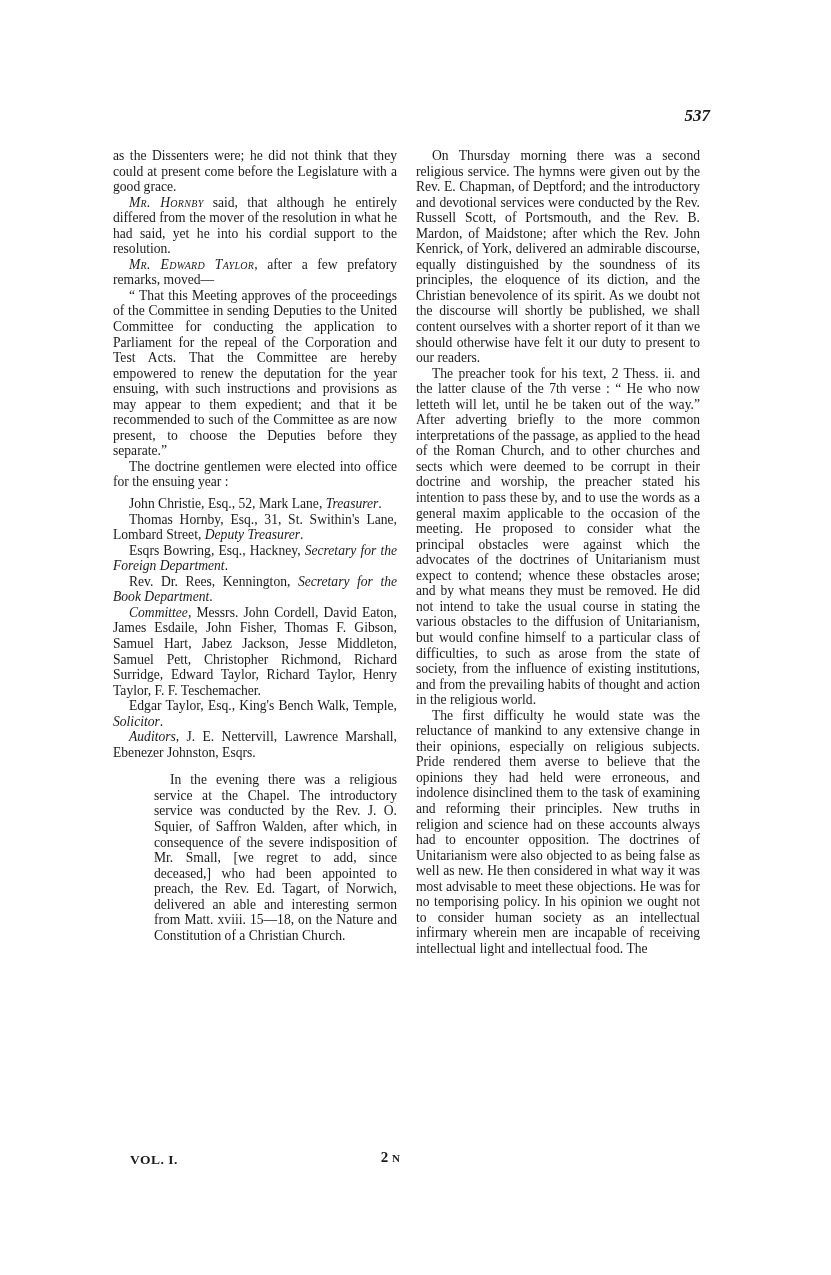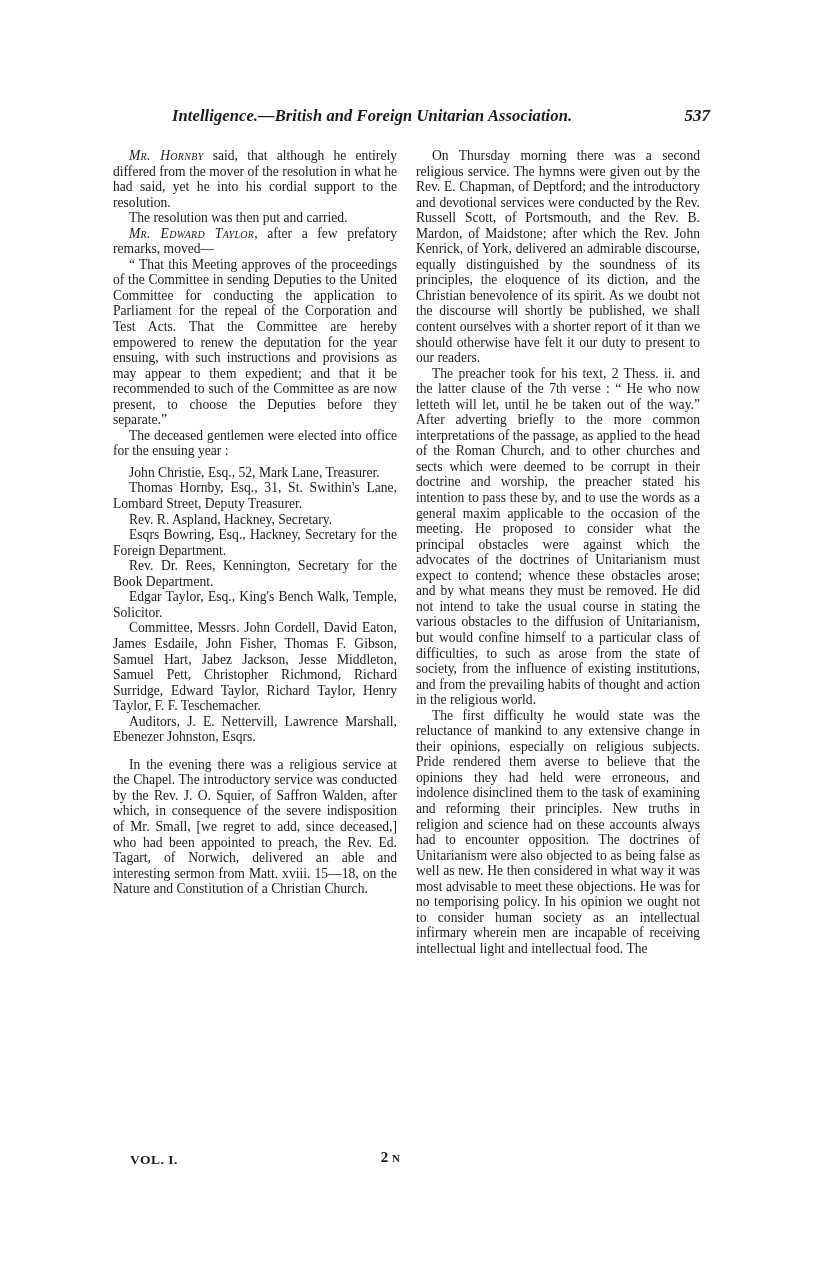--- a/index.html
+++ b/index.html
@@ -9,51 +9,49 @@
   .running-title { position: absolute; left: 2px; top: 0; font-style: italic; font-weight: bold;
                    font-size: 16.5px; letter-spacing: 0.1px; }
   .page-number { position: absolute; right: 0; top: 0; font-weight: bold; font-size: 17px; font-style: italic; }
   .col { position: absolute; top: 148px; width: 284px; font-size: 13.6px; line-height: 15.55px;
          text-align: justify; hyphens: manual; }
   .col-left { left: 113px; }
   .col-right { left: 416px; }
   p { margin: 0; text-indent: 16px; }
   p.noindent { text-indent: 0; }
   p.gap { margin-top: 6px; }
-  p.gap-big { margin-top: 12px; }
+  p.gap-big { margin-top: 12px; margin-left: 41px; }
   .sc { font-variant: small-caps; letter-spacing: 0.3px; font-style: italic; }
-  .it { }
+  .it { font-style: italic; }
   .footer { position: absolute; top: 1152px; left: 130px; width: 270px; font-size: 13.5px; font-weight: bold; }
   .footer .vol { position: absolute; left: 0; top: 0; font-variant: small-caps; letter-spacing: 0.5px; }
   .footer .sig { position: absolute; right: 0; top: -3px; font-size: 15px; }
   .footer .sig small { font-size: 11px; font-variant: small-caps; }
 </style>
 </head>
 <body>
 
 <div class="header">
-  <span class="running-title">Intelligence.—British and Foreign Unitarian Association.</span>
   <span class="page-number">537</span>
 </div>
 
 <div class="col col-left">
+  <p class="noindent">as the Dissenters were; he did not think that they could at present come before the Legislature with a good grace.</p>
   <p><span class="sc">Mr. Hornby</span><span> said, that although he entirely differed from the mover of the resolution in what he had said, yet he into his cordial support to the resolution.</span></p>
-  <p>The resolution was then put and carried.</p>
   <p><span class="sc">Mr. Edward Taylor</span><span>, after a few prefatory remarks, moved—</span></p>
   <p>“ That this Meeting approves of the proceedings of the Committee in sending Deputies to the United Committee for conducting the application to Parliament for the repeal of the Corporation and Test Acts. That the Committee are hereby empowered to renew the deputation for the year ensuing, with such instructions and provisions as may appear to them expedient; and that it be recommended to such of the Committee as are now present, to choose the Deputies before they separate.”</p>
-  <p>The deceased gentlemen were elected into office for the ensuing year :</p>
+  <p>The doctrine gentlemen were elected into office for the ensuing year :</p>
 
   <p class="gap"><span>John Christie, Esq., 52, Mark Lane, </span><span class="it">Treasurer</span><span>.</span></p>
   <p><span>Thomas Hornby, Esq., 31, St. Swithin's Lane, Lombard Street, </span><span class="it">Deputy Treasurer</span><span>.</span></p>
-  <p><span>Rev. R. Aspland, Hackney, </span><span class="it">Secretary</span><span>.</span></p>
   <p><span>Esqrs Bowring, Esq., Hackney, </span><span class="it">Secretary for the Foreign Department</span><span>.</span></p>
   <p><span>Rev. Dr. Rees, Kennington, </span><span class="it">Secretary for the Book Department</span><span>.</span></p>
+  <p><span class="it">Committee</span><span>, Messrs. John Cordell, David Eaton, James Esdaile, John Fisher, Thomas F. Gibson, Samuel Hart, Jabez Jackson, Jesse Middleton, Samuel Pett, Christopher Richmond, Richard Surridge, Edward Taylor, Richard Taylor, Henry Taylor, F. F. Teschemacher.</span></p>
+
   <p><span>Edgar Taylor, Esq., King's Bench Walk, Temple, </span><span class="it">Solicitor</span><span>.</span></p>
-
-  <p><span class="it">Committee</span><span>, Messrs. John Cordell, David Eaton, James Esdaile, John Fisher, Thomas F. Gibson, Samuel Hart, Jabez Jackson, Jesse Middleton, Samuel Pett, Christopher Richmond, Richard Surridge, Edward Taylor, Richard Taylor, Henry Taylor, F. F. Teschemacher.</span></p>
   <p><span class="it">Auditors</span><span>, J. E. Nettervill, Lawrence Marshall, Ebenezer Johnston, Esqrs.</span></p>
 
   <p class="gap-big">In the evening there was a religious service at the Chapel. The introductory service was conducted by the Rev. J. O. Squier, of Saffron Walden, after which, in consequence of the severe indisposition of Mr. Small, [we regret to add, since deceased,] who had been appointed to preach, the Rev. Ed. Tagart, of Norwich, delivered an able and interesting sermon from Matt. xviii. 15—18, on the Nature and Constitution of a Christian Church.</p>
 </div>
 
 <div class="col col-right">
   <p>On Thursday morning there was a second religious service. The hymns were given out by the Rev. E. Chapman, of Deptford; and the introductory and devotional services were conducted by the Rev. Russell Scott, of Portsmouth, and the Rev. B. Mardon, of Maidstone; after which the Rev. John Kenrick, of York, delivered an admirable discourse, equally distinguished by the soundness of its principles, the eloquence of its diction, and the Christian benevolence of its spirit. As we doubt not the discourse will shortly be published, we shall content ourselves with a shorter report of it than we should otherwise have felt it our duty to present to our readers.</p>
   <p>The preacher took for his text, 2 Thess. ii. and the latter clause of the 7th verse : “ He who now letteth will let, until he be taken out of the way.” After adverting briefly to the more common interpretations of the passage, as applied to the head of the Roman Church, and to other churches and sects which were deemed to be corrupt in their doctrine and worship, the preacher stated his intention to pass these by, and to use the words as a general maxim applicable to the occasion of the meeting. He proposed to consider what the principal obstacles were against which the advocates of the doctrines of Unitarianism must expect to contend; whence these obstacles arose; and by what means they must be removed. He did not intend to take the usual course in stating the various obstacles to the diffusion of Unitarianism, but would confine himself to a particular class of difficulties, to such as arose from the state of society, from the influence of existing institutions, and from the prevailing habits of thought and action in the religious world.</p>
   <p>The first difficulty he would state was the reluctance of mankind to any extensive change in their opinions, especially on religious subjects. Pride rendered them averse to believe that the opinions they had held were erroneous, and indolence disinclined them to the task of examining and reforming their principles. New truths in religion and science had on these accounts always had to encounter opposition. The doctrines of Unitarianism were also objected to as being false as well as new. He then considered in what way it was most advisable to meet these objections. He was for no temporising policy. In his opinion we ought not to consider human society as an intellectual infirmary wherein men are incapable of receiving intellectual light and intellectual food. The</p>
 </div>

